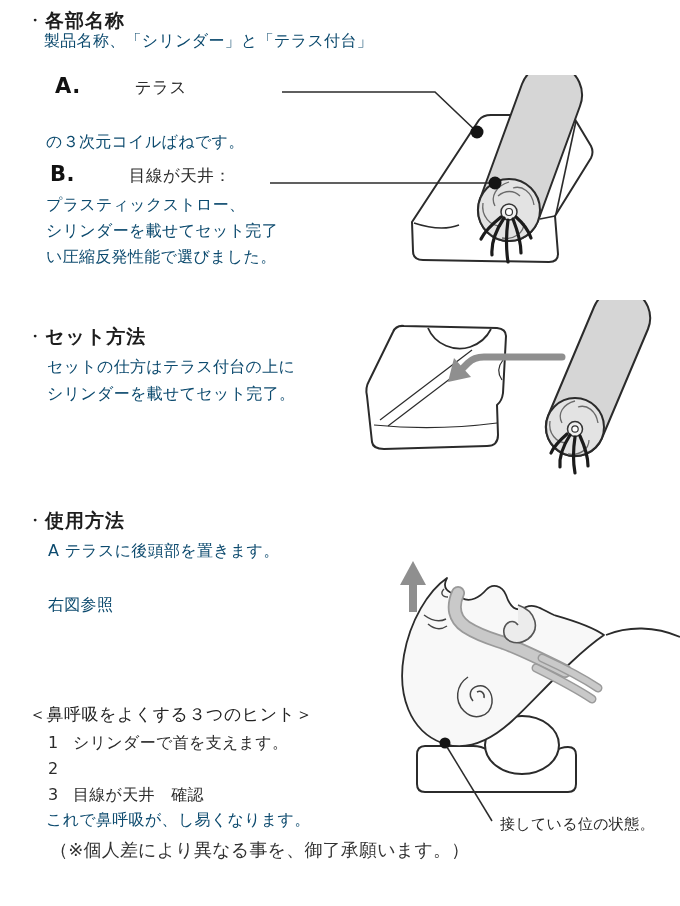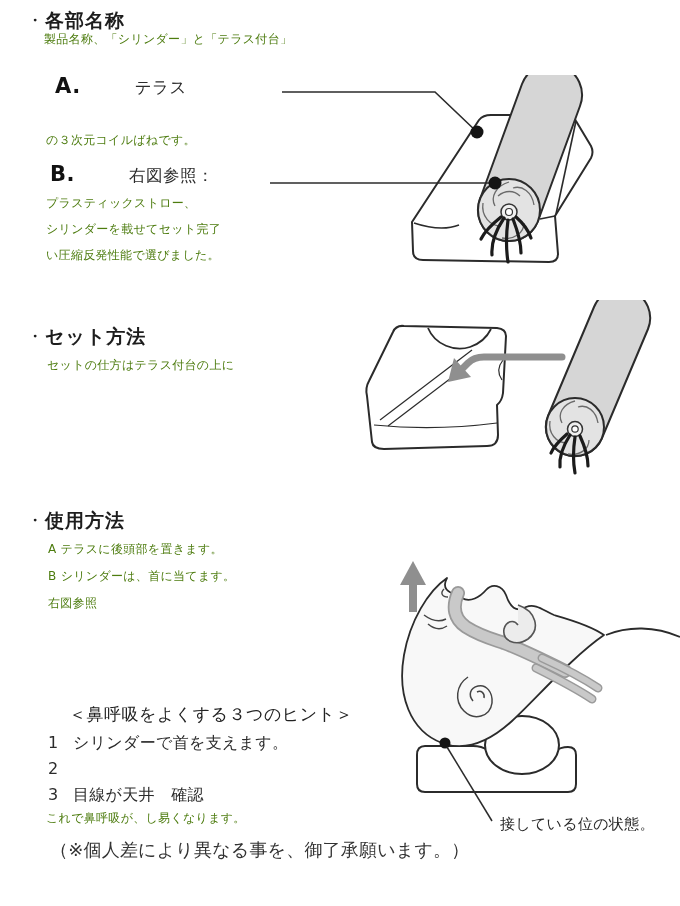--- a/index.html
+++ b/index.html
@@ -6,21 +6,21 @@
   html,body { background:#ffffff; }
   body {
     width:680px; height:906px;
     font-family:"DejaVu Sans","Liberation Sans",sans-serif;
     color:#2b2b2b;
   }
   .page { position:relative; width:680px; height:906px; background:#ffffff; overflow:hidden; }
   .abs { position:absolute; }
   .heading { display:flex; align-items:flex-start; font-weight:bold; font-size:19px; letter-spacing:1px; color:#1d1d1d; }
   .heading .bullet { font-size:14px; width:17px; padding-top:4px; font-weight:bold; }
-  .body-line { font-size:12px; letter-spacing:0.3px; color:#4d7c0f; white-space:nowrap; }
+  .body-line { font-size:16px; letter-spacing:0.3px; color:#0c4a6e; white-space:nowrap; }
   .ab-row { display:flex; align-items:baseline; }
   .ab-label { font-size:21px; font-weight:800; color:#111; letter-spacing:0.5px; margin-right:6px; }
   .ab-name { font-size:16.5px; color:#2b2b2b; letter-spacing:0.5px;margin-left:48px; }
   .hints-title { font-size:17px; letter-spacing:0.5px; color:#222; white-space:nowrap; }
   .hint-row { display:flex; font-size:16px; letter-spacing:0.3px; }
   .hint-num { width:25px; }
   .note-line { font-size:18px; letter-spacing:0.2px; color:#333; white-space:nowrap; }
   .caption { font-size:15px; line-height:23px; letter-spacing:0.3px; color:#2b2b2b; white-space:nowrap; }
   svg { display:block; }
 </style>
@@ -36,21 +36,21 @@
   <div class="abs body-line" style="left:44px; top:31px;">製品名称、「シリンダー」と「テラス付台」</div>
 
   <div class="abs ab-row" style="left:55px; top:74px;">
     <span class="ab-label">A.</span>
     <span class="ab-name">テラス</span>
   </div>
   <div class="abs body-line" style="left:46px; top:132px;">の３次元コイルばねです。</div>
 
   <div class="abs ab-row" style="left:50px; top:162px;">
     <span class="ab-label">B.</span>
-    <span class="ab-name">右図参照：</span>
+    <span class="ab-name">目線が天井：</span>
   </div>
   <div class="abs body-line" style="left:46px; top:195px;">プラスティックストロー、</div>
   <div class="abs body-line" style="left:46px; top:221px;">シリンダーを載せてセット完了</div>
   <div class="abs body-line" style="left:46px; top:247px;">い圧縮反発性能で選びました。</div>
 
   <svg class="abs" style="left:215px; top:75px;" width="465" height="230" viewBox="0 0 465 230">
 
     <path d="M 197,147 L 264,45 Q 268,40 276,40 L 350,40 Q 358,40 361,46 L 376,71 Q 379,77 376,83 L 340,141 L 343,179 Q 343,187 334,187 L 208,185 Q 198,185 198,176 Z" fill="#ffffff" stroke="#2b2b2b" stroke-width="2" stroke-linejoin="round"></path>
     <path d="M 361,46 L 341,139" fill="none" stroke="#2b2b2b" stroke-width="1.6"></path>
     <path d="M 199,148 Q 226,157 244,150" fill="none" stroke="#2b2b2b" stroke-width="1.6"></path>
@@ -79,20 +79,21 @@
     <line x1="55" y1="108" x2="280" y2="108" stroke="#2b2b2b" stroke-width="1.6"></line>
     <circle cx="262" cy="57" r="6.5" fill="#141414"></circle>
     <circle cx="280" cy="108" r="6.5" fill="#141414"></circle>
   </svg>
 
   <div class="abs heading" style="left:28px; top:324px;">
     <span class="bullet">・</span>
     <span>セット方法</span>
   </div>
   <div class="abs body-line" style="left:47px; top:357px;">セットの仕方はテラス付台の上に</div>
+  <div class="abs body-line" style="left:47px; top:384px;">シリンダーを載せてセット完了。</div>
 
   <svg class="abs" style="left:310px; top:300px;" width="370" height="190" viewBox="0 0 370 190">
 
     <path d="M 62,142 L 57,96 Q 55,88 59,81 L 83,32 Q 86,25 94,26 L 187,28 Q 196,29 196,36 L 193,93 Q 192,101 187,105 L 188,135 Q 188,146 177,146 L 74,149 Q 63,149 62,142 Z" fill="#ffffff" stroke="#2b2b2b" stroke-width="2" stroke-linejoin="round"></path>
     <path d="M 118,28 C 125,45 145,52 160,47 C 172,43 178,35 181,29" fill="none" stroke="#2b2b2b" stroke-width="1.8"></path>
     <path d="M 70,120 L 162,50" fill="none" stroke="#2b2b2b" stroke-width="1.2"></path>
     <path d="M 78,126 L 170,56" fill="none" stroke="#2b2b2b" stroke-width="1.2"></path>
     <path d="M 64,125 Q 125,131 187,123" fill="none" stroke="#2b2b2b" stroke-width="1.2"></path>
     <path d="M 193,60 Q 185,70 192,80" fill="none" stroke="#2b2b2b" stroke-width="1.2"></path>
 
@@ -115,21 +116,20 @@
       <path d="M 270,136 C 275,147 278,157 278,166"></path>
       <path d="M 257,134 C 249,141 243,148 241,153"></path>
     </g>
   </svg>
 
   <div class="abs heading" style="left:28px; top:508px;">
     <span class="bullet">・</span>
     <span>使用方法</span>
   </div>
   <div class="abs body-line" style="left:48px; top:541px;">A テラスに後頭部を置きます。</div>
-  <div class="abs body-line" style="left:48px; top:568px;">B シリンダーは、首に当てます。</div>
   <div class="abs body-line" style="left:48px; top:595px;">右図参照</div>
 
   <svg class="abs" style="left:340px; top:545px;" width="340" height="330" viewBox="0 0 340 330">
 
     <path d="M 73,67 L 73,36" fill="none" stroke="#8f8f8f" stroke-width="8"></path>
     <polygon points="73,16 60,40 86,40" fill="#8f8f8f"></polygon>
 
     <path d="M 77,210 Q 77,201 85,201 L 133,201 C 148,201 153,210 159,217 Q 169,227 182,227 Q 195,227 204,217 C 210,210 216,202 228,202 Q 236,202 236,210 L 236,239 Q 236,247 228,247 L 85,247 Q 77,247 77,239 Z" fill="#ffffff" stroke="#2b2b2b" stroke-width="2" stroke-linejoin="round"></path>
 
     <ellipse cx="182" cy="200" rx="37" ry="29" fill="#ffffff" stroke="#2b2b2b" stroke-width="2"></ellipse>
@@ -158,21 +158,21 @@
 
     <g fill="none" stroke="#444" stroke-width="1.5">
       <path d="M 128,132 C 116,140 114,156 124,166 C 134,176 150,172 152,158 C 153,147 146,139 138,141 C 130,143 128,150 133,156"></path>
       <path d="M 137,147 C 141,145 145,148 144,153"></path>
     </g>
 
     <circle cx="105" cy="198" r="5.5" fill="#141414"></circle>
     <line x1="107" y1="202" x2="152" y2="276" stroke="#2b2b2b" stroke-width="1.5"></line>
   </svg>
 
-  <div class="abs hints-title" style="left:29px; top:703px;margin-left:40px;">＜鼻呼吸をよくする３つのヒント＞</div>
+  <div class="abs hints-title" style="left:29px; top:703px;">＜鼻呼吸をよくする３つのヒント＞</div>
   <div class="abs hint-row" style="left:48px; top:733px;">
     <span class="hint-num">1</span>
     <span>シリンダーで首を支えます。</span>
   </div>
   <div class="abs hint-row" style="left:48px; top:759px;">
     <span class="hint-num">2</span>
   </div>
   <div class="abs hint-row" style="left:48px; top:785px;">
     <span class="hint-num">3</span>
     <span>目線が天井　確認</span>

